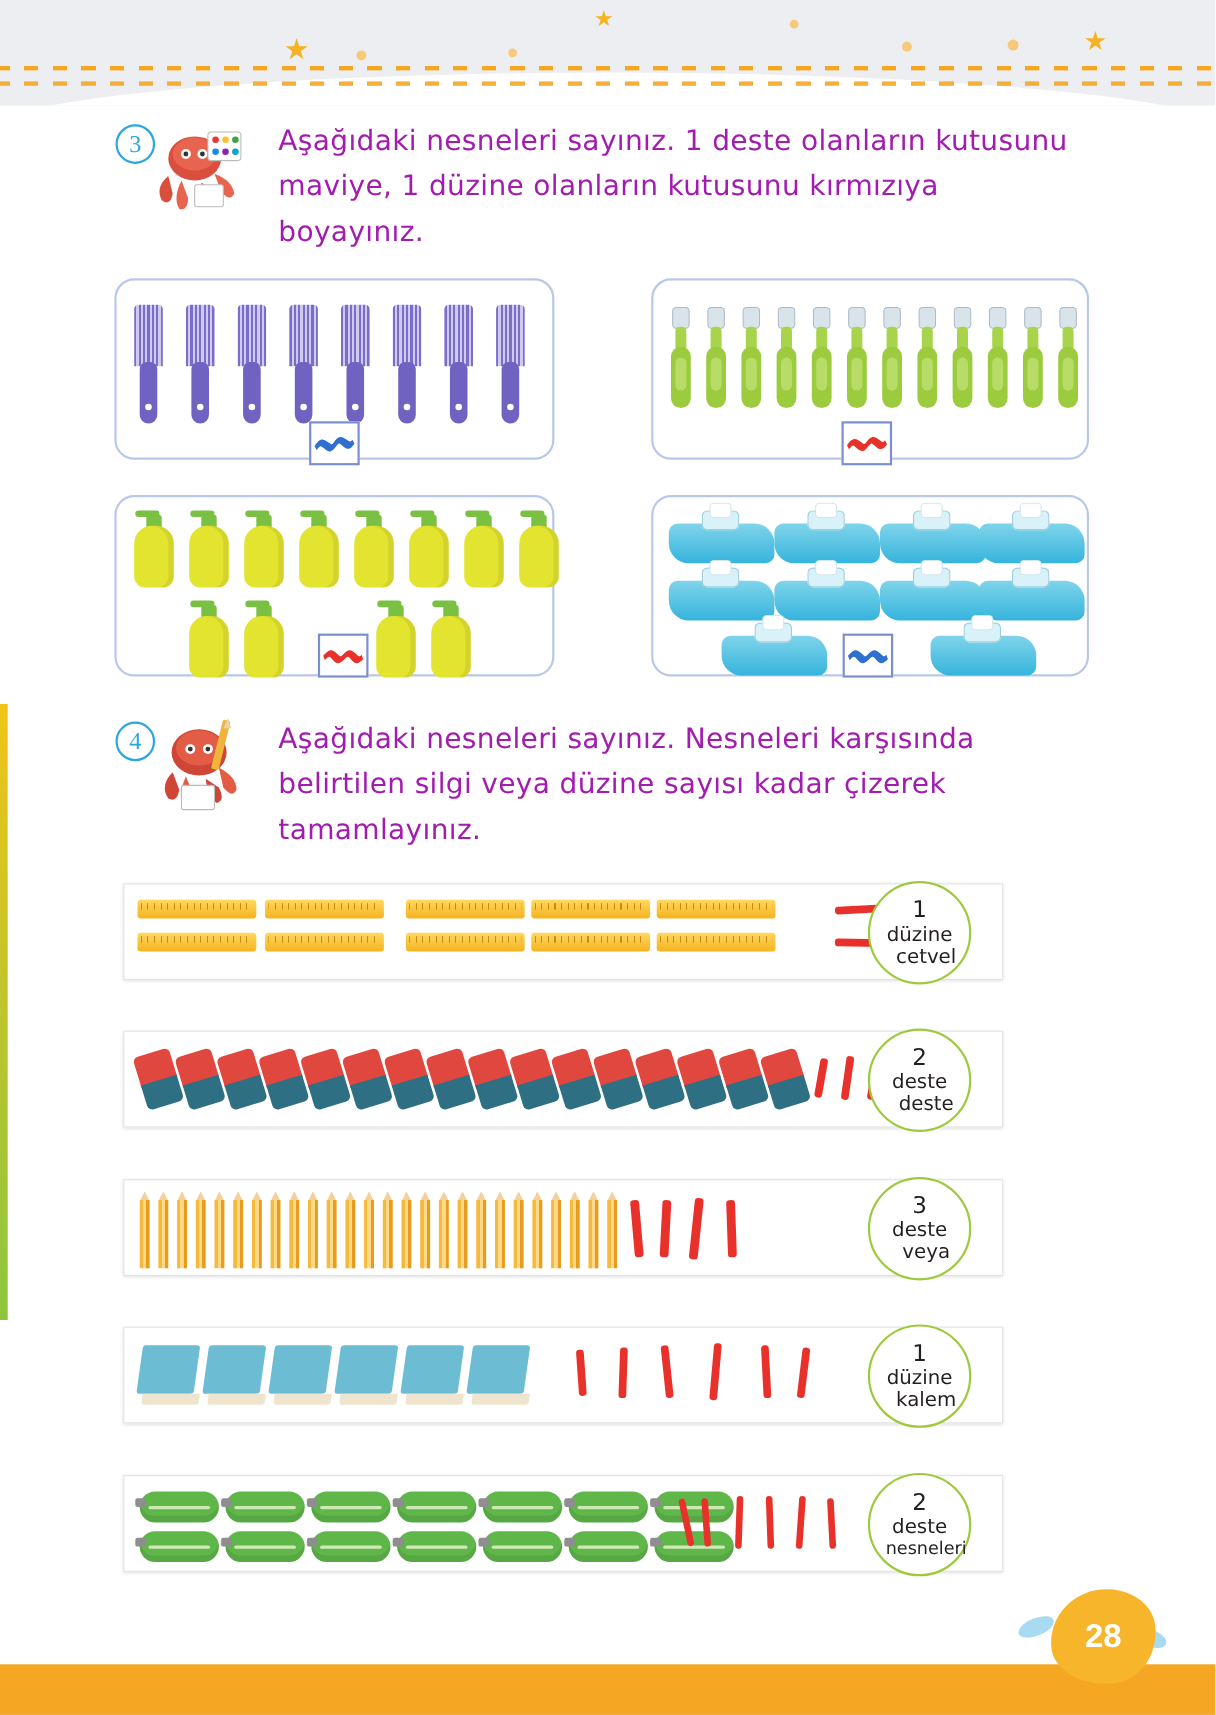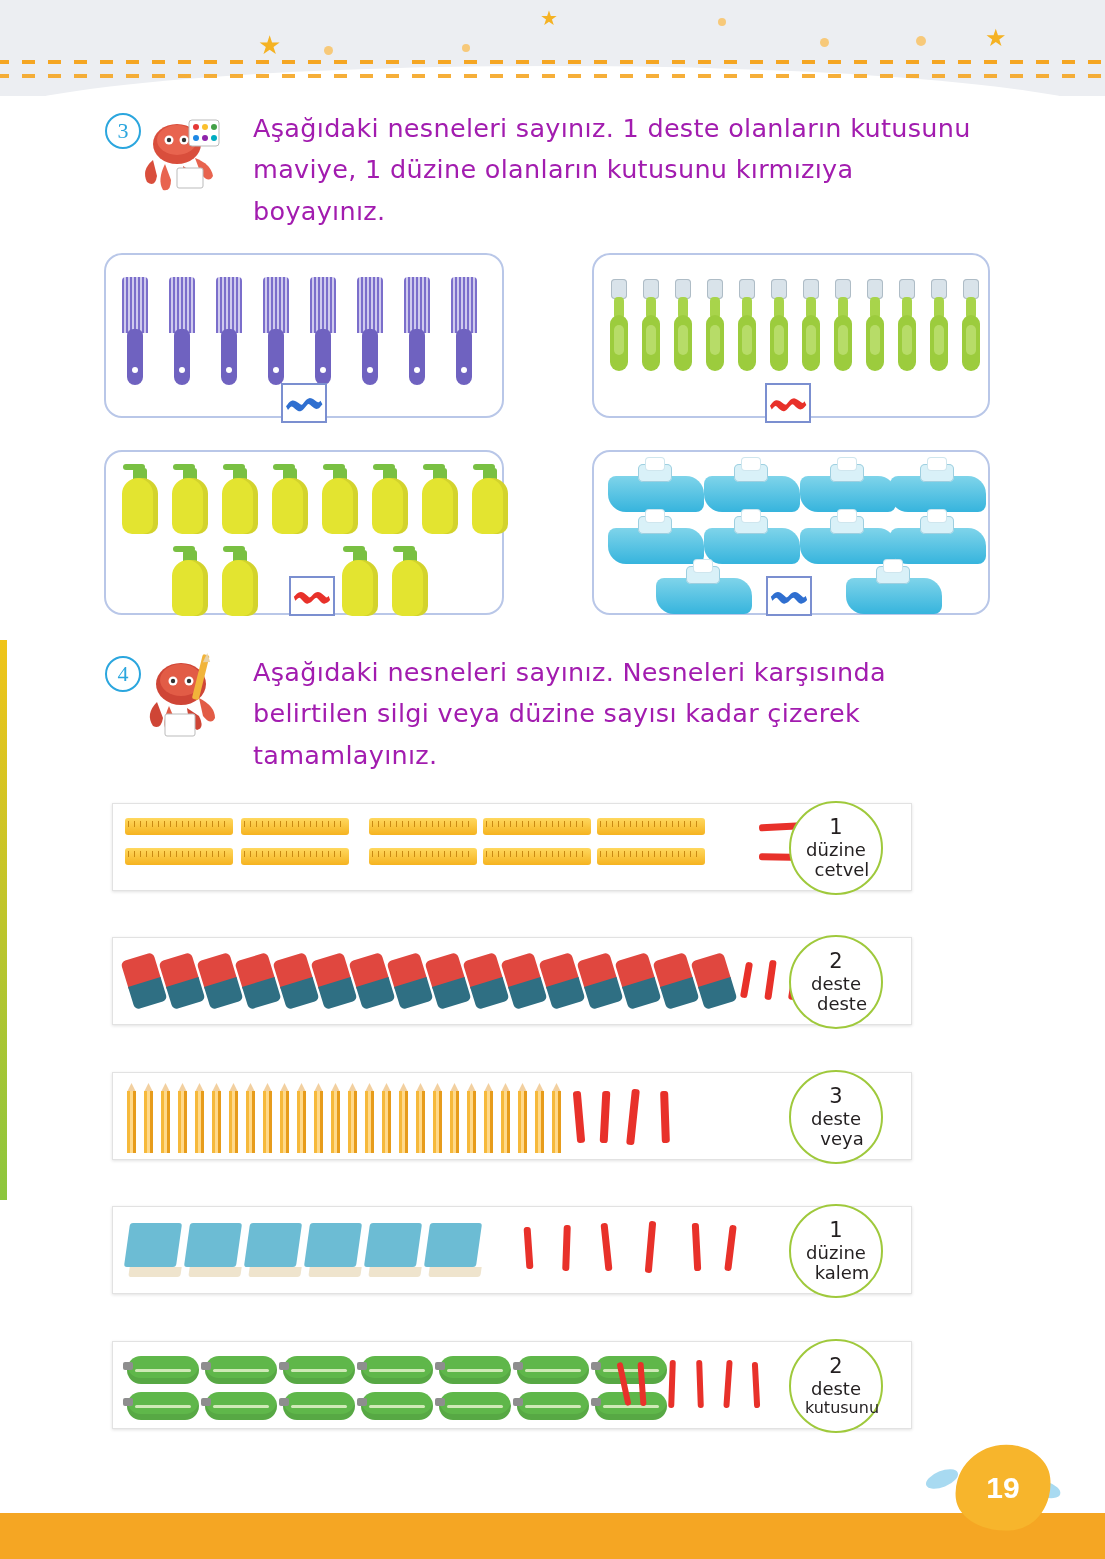--- a/index.html
+++ b/index.html
@@ -808,23 +808,23 @@
     <div class="tick" style="left:508px; top:20px; width:6px; height:44px; transform:rotate(-12deg);"></div>
     <div class="tick" style="left:526px; top:20px; width:6px; height:44px; transform:rotate(-4deg);"></div>
     <div class="tick" style="left:556px; top:18px; width:6px; height:48px; transform:rotate(2deg);"></div>
     <div class="tick" style="left:584px; top:18px; width:6px; height:48px; transform:rotate(-2deg);"></div>
     <div class="tick" style="left:612px; top:18px; width:6px; height:48px; transform:rotate(4deg);"></div>
     <div class="tick" style="left:640px; top:20px; width:6px; height:46px; transform:rotate(-3deg);"></div>
   </div>
   <div class="bubble" style="top:-3px;">
     <span class="b-num">2</span>
     <span class="b-l1">deste</span>
-    <span class="b-l2" style="font-size:16px;">kutusunu</span>
+    <span class="b-l2" style="font-size:16px;">nesneleri</span>
   </div>
 </div>
 
 <div class="bottom-band"></div>
 <div class="leaf" style="right:146px; bottom:72px; transform: rotate(-22deg); background:#9ed6f0;"></div>
 <div class="leaf" style="right:44px; bottom:62px; transform: rotate(18deg); background:#9ed6f0;"></div>
 <div class="page-number">
   <div class="blob"></div>
-  <span>19</span>
+  <span>28</span>
 </div>
 
 </body></html>

